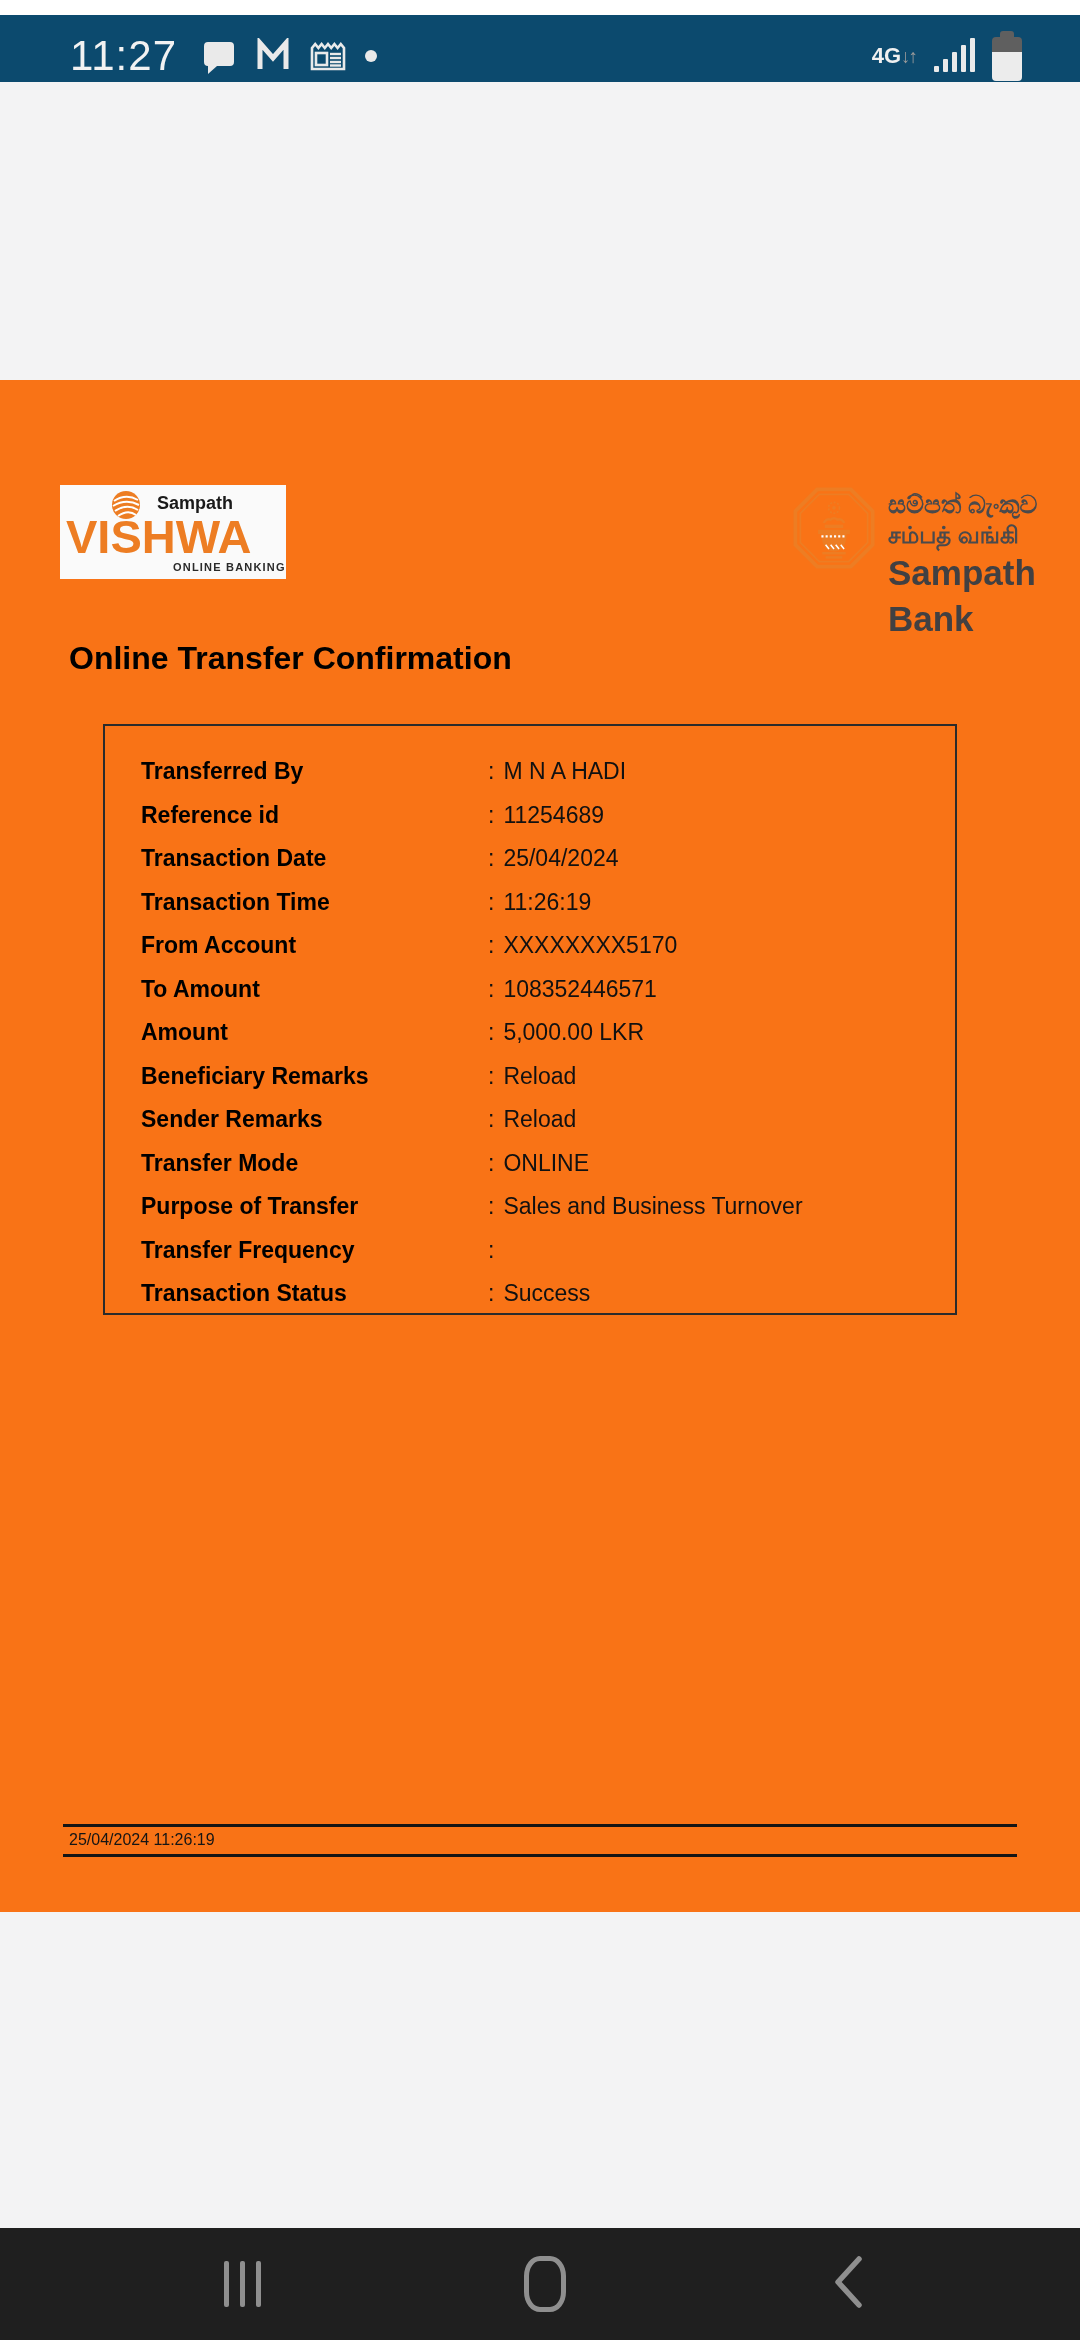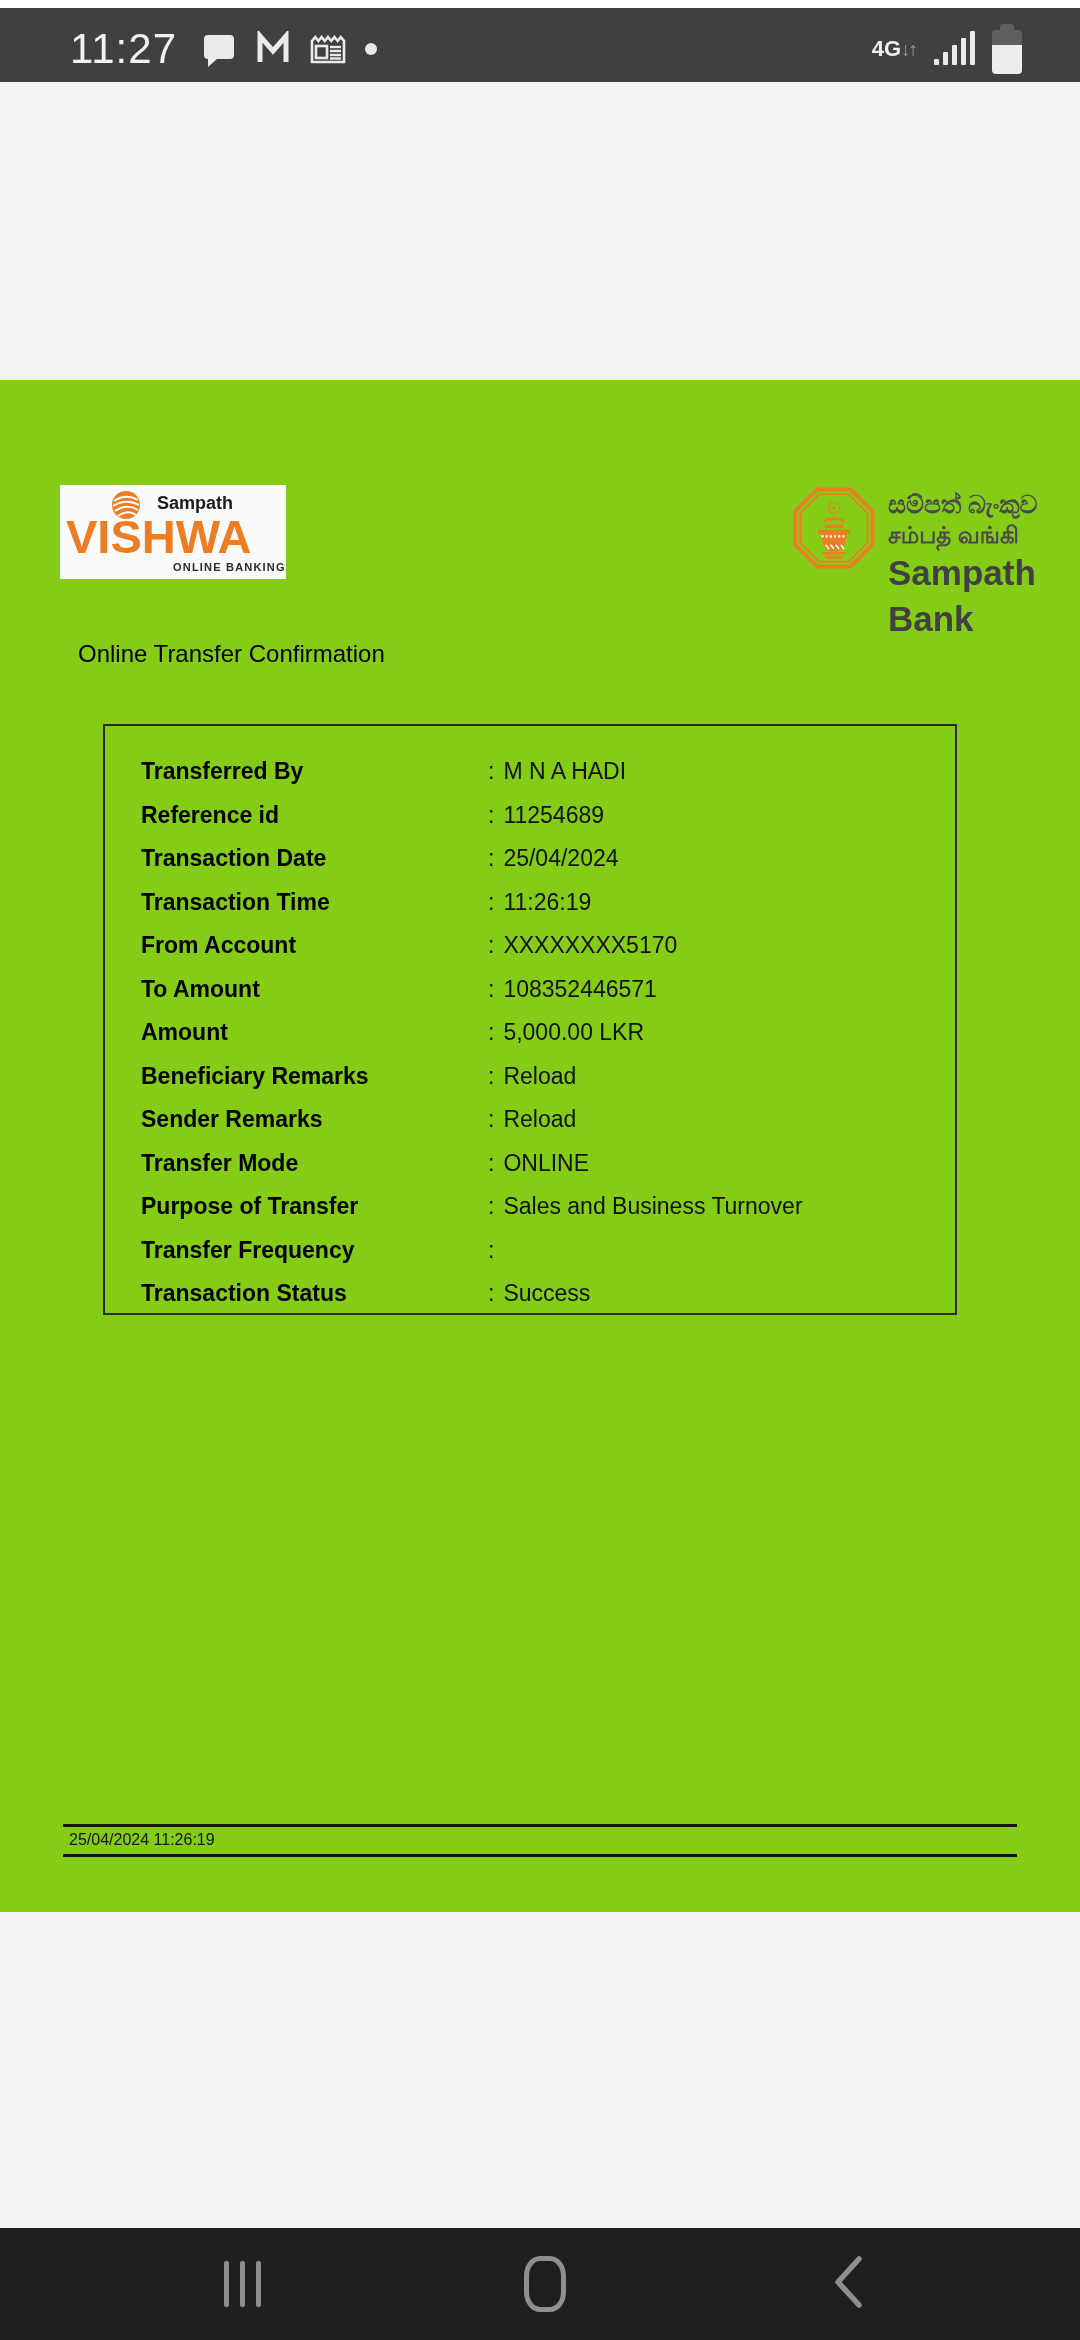--- a/index.html
+++ b/index.html
@@ -5,60 +5,60 @@
   * { margin:0; padding:0; box-sizing:border-box; }
   html,body { background:#000; }
   .phone {
     position:relative; width:1080px; height:2340px; margin:0 auto;
     background:#ffffff; overflow:hidden;
     font-family:"Liberation Sans", sans-serif; color:#000;
   }
 
   
   .status-bar {
-    position:absolute; left:0; top:8px; width:1080px; height:82px;
-    background:#404040; display:flex; align-items:center; padding:0 58px 0 70px;
+    position:absolute; left:0; top:15px; width:1080px; height:82px;
+    background:#0c4a6e; display:flex; align-items:center; padding:0 58px 0 70px;
   }
   .sb-time { font-size:42px; color:#f2f2f2; letter-spacing:1px; margin-right:24px; }
   .sb-notifs { display:flex; align-items:center; gap:18px; }
   .sb-notifs svg { display:block; }
   .sb-dot { width:12px; height:12px; border-radius:50%; background:#e9e9e9; }
   .sb-right { margin-left:auto; display:flex; align-items:center; gap:16px; }
   .sb-net { display:flex; flex-direction:row; align-items:center; line-height:1; }
   .sb-net-type { font-size:22px; font-weight:bold; color:#f0f0f0; }
   .sb-net-arrows { font-size:19px; color:#9a9a9a; letter-spacing:-2px; margin-top:1px; }
   .battery { display:flex; flex-direction:column; align-items:center; }
   .battery-cap { width:14px; height:6px; background:#5f5f5f; border-radius:3px 3px 0 0; }
   .battery-body { width:30px; height:44px; border-radius:4px; overflow:hidden; display:flex; flex-direction:column; }
   .battery-empty { height:15px; background:#5f5f5f; }
   .battery-fill { flex:1; background:#ececec; }
 
   
   .gray-top    { position:absolute; left:0; top:82px;   width:1080px; height:298px; background:#f3f3f4; }
   .gray-bottom { position:absolute; left:0; top:1912px; width:1080px; height:316px; background:#f3f3f4; }
 
   
-  .doc { position:absolute; left:0; top:380px; width:1080px; height:1532px; background:#84cc16; }
+  .doc { position:absolute; left:0; top:380px; width:1080px; height:1532px; background:#f97316; }
 
   
   .vishwa-logo { position:absolute; left:60px; top:105px; width:226px; height:94px; background:#fafafa; }
   .vw-brand { position:absolute; left:97px; top:8px; font-size:18px; font-weight:bold; color:#1a1a1a; }
   .vw-name { position:absolute; left:6px; top:24px; font-size:47px; font-weight:bold; color:#ED7D23; letter-spacing:0px; }
   .vw-globe { position:absolute; left:50px; top:4px; }
   .vw-tagline { position:absolute; left:113px; top:76px; font-size:11px; font-weight:bold; color:#2a2a2a; letter-spacing:1.2px; }
 
   
   .bank-octagon { position:absolute; left:792px; top:106px; }
   .bank-text { position:absolute; left:888px; top:108px; line-height:1.3; color:#4a4a4c; }
   .bank-line1 { font-size:25px; font-weight:bold; }
   .bank-line2 { font-size:23px; font-weight:bold; }
   .bank-line3 { font-size:35px; font-weight:bold; color:#414042; }
 
   
-  .doc-title { position:absolute; left:78px; top:260px; font-size:24px; font-weight:normal; color:#000; }
+  .doc-title { position:absolute; left:69px; top:260px; font-size:32px; font-weight:bold; color:#000; }
 
   
   .d-table {
     position:absolute; left:63px; top:344px; width:854px; height:591px;
     border:2px solid #2b2b2b; padding-top:24px;margin-left:40px;
   }
   .t-row { height:43.5px; display:flex; align-items:center; padding-left:36px; font-size:23px; }
   .t-label { width:347px; font-weight:bold; color:#000; }
   .t-colon { margin-right:9px; color:#111; }
   .t-value { color:#111; }

